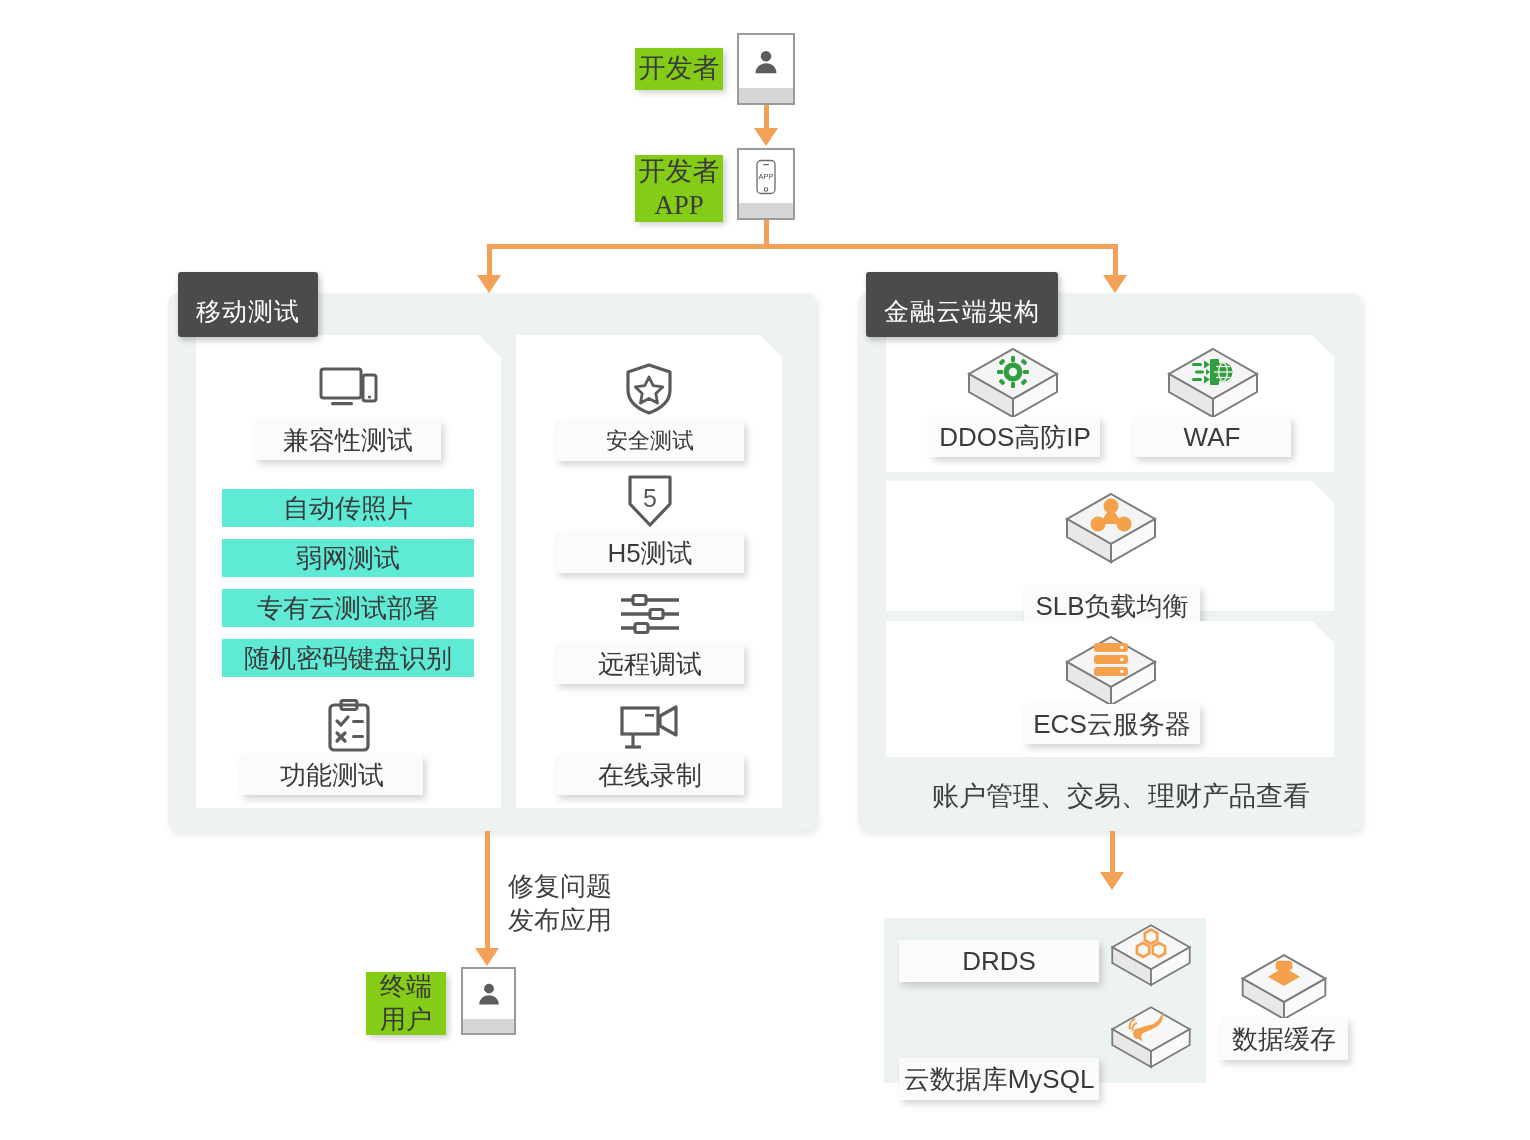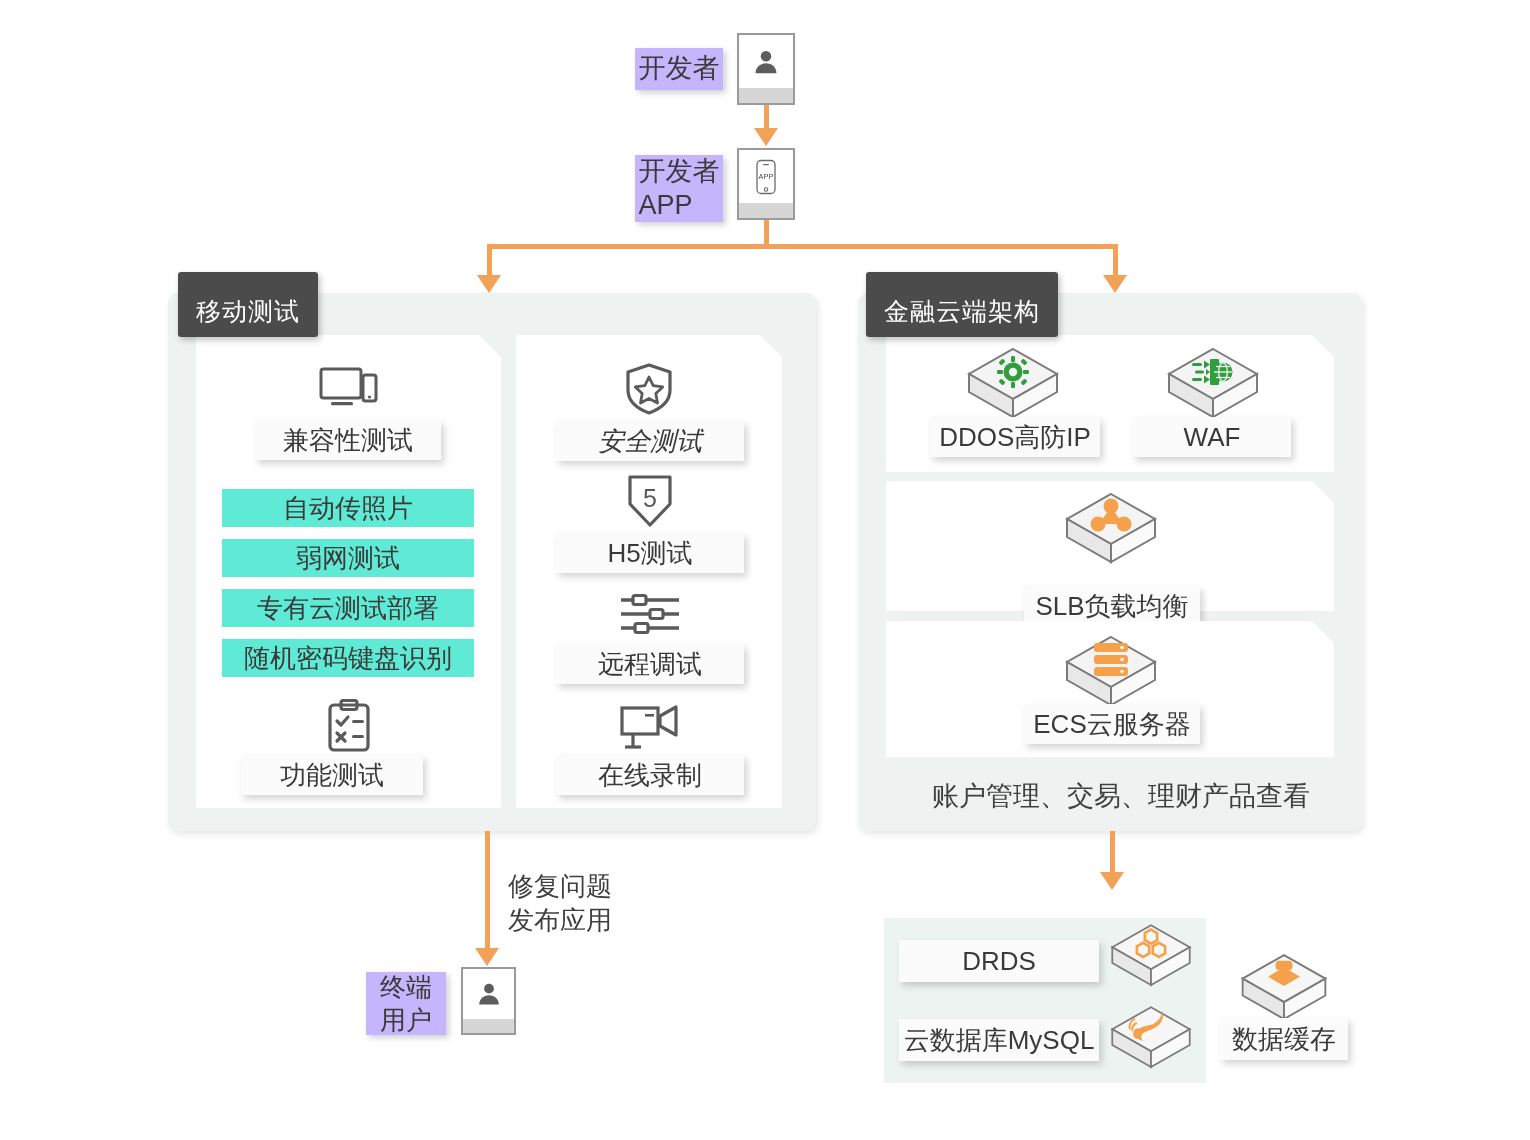--- a/index.html
+++ b/index.html
@@ -33,26 +33,28 @@
   }
   .nodebox .top {
     flex: 1; display: flex; align-items: center; justify-content: center;
     background: #ffffff;
   }
   .nodebox .foot { height: 22%; background: #d6d6d6; }
 
   
   .pill {
     position: absolute;
-    background: #c4b5fd;
+    background: #84cc16;
     box-shadow: 3px 3px 6px rgba(0,0,0,.18);
     color: #3a3a3a;
     display: flex; align-items: center; justify-content: center;
+    text-align: center;
     line-height: 1.25;
     white-space: pre-line;
+    font-family: Liberation Serif, serif;
   }
 
   
   .plaintext {
     position: absolute;
     color: #3f3f3f;
     line-height: 1.3;
     white-space: pre-line;
   }
 
@@ -184,21 +186,21 @@
   <div class="lbl-white" style="left:241px; top:755px; width:182px; height:40px; font-size:26px;">功能测试</div>
 
   <div class="card" style="left:516px; top:335px; width:266px; height:473px;"></div>
 
   <div class="iconwrap" style="left:622px; top:362px; width:54px; height:54px;">
     <svg width="50" height="52" viewBox="0 0 50 52">
       <path d="M25 2 L46 9 V27 C46 39 36 46 25 50 C14 46 4 39 4 27 V9 Z" fill="none" stroke="#5a5a5a" stroke-width="3.2" stroke-linejoin="round"></path>
       <path d="M25 14 l4.2 8.6 9.5 1.3 -6.9 6.7 1.7 9.4 -8.5 -4.5 -8.5 4.5 1.7 -9.4 -6.9 -6.7 9.5 -1.3 Z" fill="none" stroke="#5a5a5a" stroke-width="2.8" stroke-linejoin="round"></path>
     </svg>
   </div>
-  <div class="lbl-white" style="left:556px; top:421px; width:188px; height:40px; font-size:26px;font-style:italic;">安全测试</div>
+  <div class="lbl-white" style="left:556px; top:421px; width:188px; height:40px; font-size:22px;">安全测试</div>
 
   <div class="iconwrap" style="left:624px; top:473px; width:52px; height:56px;">
     <svg width="48" height="54" viewBox="0 0 48 54">
       <path d="M4 3 H44 V30 L24 51 L4 30 Z" fill="none" stroke="#5a5a5a" stroke-width="3.2" stroke-linejoin="round"></path>
       <text x="24" y="33" font-size="25" fill="#5a5a5a" text-anchor="middle" font-family="Liberation Sans, sans-serif">5</text>
     </svg>
   </div>
   <div class="lbl-white" style="left:556px; top:533px; width:188px; height:40px; font-size:26px;">H5测试</div>
 
   <div class="iconwrap" style="left:618px; top:590px; width:64px; height:48px;">
@@ -347,21 +349,21 @@
       <path d="M6 29 L6 47 L50 72 L50 54 Z" fill="#e8e8e8" stroke="#7b7b7b" stroke-width="2"></path>
       <path d="M94 29 L94 47 L50 72 L50 54 Z" fill="#fafafa" stroke="#7b7b7b" stroke-width="2"></path>
       <g fill="none" stroke="#f5a04b" stroke-width="3">
         <path d="M50 9 L57 13 L57 21 L50 25 L43 21 L43 13 Z"></path>
         <path d="M41 24 L48 28 L48 36 L41 40 L34 36 L34 28 Z"></path>
         <path d="M59 24 L66 28 L66 36 L59 40 L52 36 L52 28 Z"></path>
       </g>
     </svg>
   </div>
 
-  <div class="lbl-white" style="left:899px; top:1019px; width:200px; height:42px; font-size:26px;">云数据库MySQL</div>
+  <div class="lbl-white" style="left:899px; top:1058px; width:200px; height:42px; font-size:26px;">云数据库MySQL</div>
   <div class="iconwrap" style="left:1106px; top:1002px; width:90px; height:72px;">
     <svg width="88" height="70" viewBox="0 0 100 78">
       <path d="M50 4 L94 29 L50 54 L6 29 Z" fill="#f7f7f7" stroke="#7b7b7b" stroke-width="2"></path>
       <path d="M6 29 L6 47 L50 72 L50 54 Z" fill="#e8e8e8" stroke="#7b7b7b" stroke-width="2"></path>
       <path d="M94 29 L94 47 L50 72 L50 54 Z" fill="#fafafa" stroke="#7b7b7b" stroke-width="2"></path>
       <g fill="#f5a04b">
         <path d="M63 8 C61 19 54 24 45 25 C38 26 34 30 34 35 C34 39 37 42 41 42
                  C38 39 38 35 42 33 C48 30 58 28 62 20 C64 16 64 11 63 8 Z"></path>
         <path d="M38 28 C32 27 29 31 30 36 C31 40 35 41 37 39 C34 38 33 35 35 32 Z"></path>
       </g>

